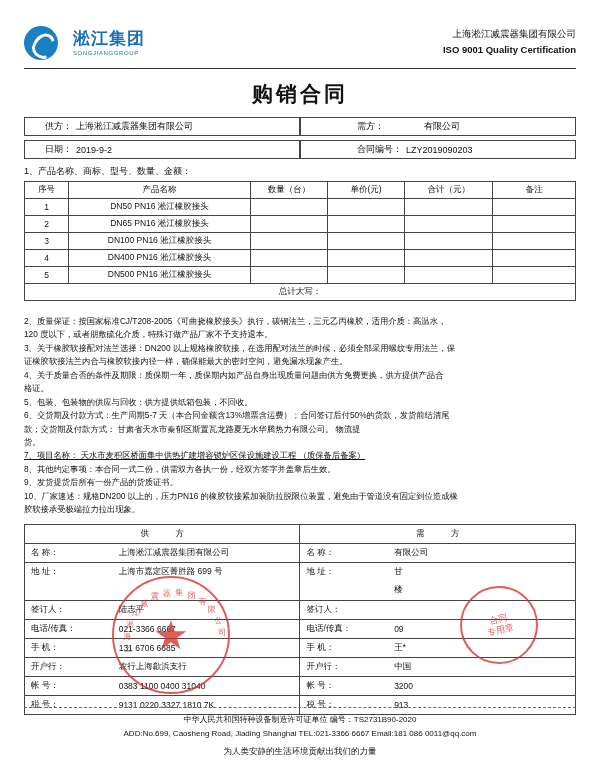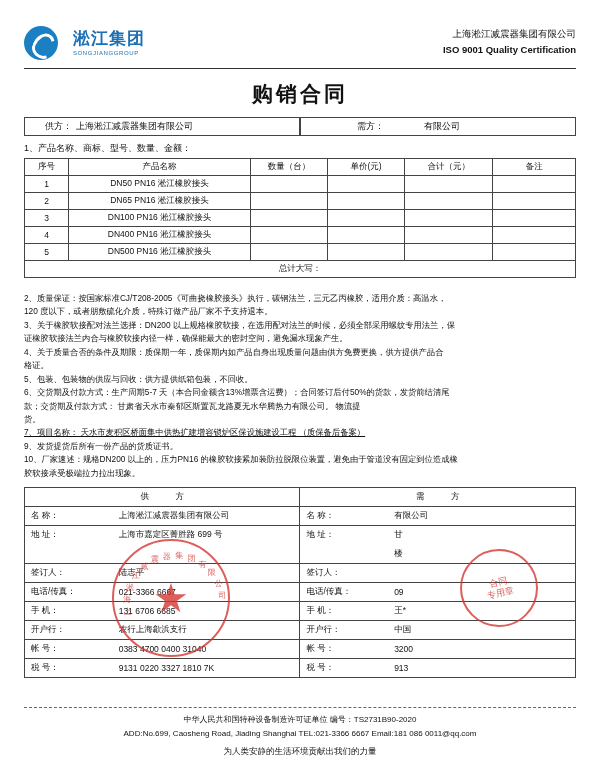--- a/index.html
+++ b/index.html
@@ -120,20 +120,30 @@
   <div class="line-row">
     <div class="cellbox grow">
       <span class="lbl">供方：</span>
       <span class="val">上海淞江减震器集团有限公司</span>
     </div>
     <div class="cellbox grow">
       <span class="lbl" style="margin-left:36px">需方：</span>
       <span class="val" style="margin-left:40px">有限公司</span>
     </div>
   </div>
+  <div class="line-row">
+    <div class="cellbox grow">
+      <span class="lbl">日期：</span>
+      <span class="val">2019-9-2</span>
+    </div>
+    <div class="cellbox grow">
+      <span class="lbl" style="margin-left:36px">合同编号：</span>
+      <span class="val">LZY2019090203</span>
+    </div>
+  </div>
 
   <div class="sec-title">1、产品名称、商标、型号、数量、金额：</div>
 
   <table class="prod">
     <thead>
       <tr>
         <th style="width:8%">序号</th>
         <th style="width:33%">产品名称</th>
         <th style="width:14%">数量（台）</th>
         <th style="width:14%">单价(元)</th>
@@ -193,20 +203,21 @@
     <p>120 度以下，或者朋敷硫化介质，特殊订做产品厂家不予支持退本。</p>
     <p>3、关于橡胶软接配对法兰选择：DN200 以上规格橡胶软接，在选用配对法兰的时候，必须全部采用螺纹专用法兰，保</p>
     <p>证橡胶软接法兰内合与橡胶软接内径一样，确保能最大的密封空间，避免漏水现象产生。</p>
     <p>4、关于质量合否的条件及期限：质保期一年，质保期内如产品自身出现质量问题由供方免费更换，供方提供产品合</p>
     <p>格证。</p>
     <p>5、包装、包装物的供应与回收：供方提供纸箱包装，不回收。</p>
     <p>6、交货期及付款方式：生产周期5-7 天（本合同金额含13%增票含运费）；合同签订后付50%的货款，发货前结清尾</p>
     <p>款；交货期及付款方式：       甘肃省天水市秦郁区斯置瓦龙路夏无水华腾热力有限公司。                                 物流提</p>
     <p>货。</p>
     <p class="u">7、项目名称：      天水市麦积区桥面集中供热扩建增容锁炉区保设施建设工程      （质保备后备案）</p>
+    <p>8、其他约定事项：本合同一式二份，供需双方各执一份，经双方签字并盖章后生效。</p>
     <p>9、发货提货后所有一份产品的货质证书。</p>
     <p>10、厂家速述：规格DN200 以上的，压力PN16 的橡胶软接紧加装防拉脱限位装置，避免由于管道没有固定到位造成橡</p>
     <p>胶软接承受极端拉力拉出现象。</p>
   </div>
 
   <div class="sig-wrap">
     <table class="sig">
       <tbody>
           <tr>
         <th colspan="2">供 方</th>
@@ -249,21 +260,21 @@
         <td style="border-left:none">王*</td>
       </tr>
       <tr>
         <td style="border-right:none">开户行：</td>
         <td style="border-left:none">农行上海歙浜支行</td>
         <td style="border-right:none">开户行：</td>
         <td style="border-left:none">中国</td>
       </tr>
       <tr>
         <td style="border-right:none">帐  号：</td>
-        <td style="border-left:none">0383 4700 0400 31040</td>
+        <td style="border-left:none">0383 1100 0400 31040</td>
         <td style="border-right:none">帐  号：</td>
         <td style="border-left:none">3200</td>
       </tr>
       <tr>
         <td style="border-right:none">税  号：</td>
         <td style="border-left:none">9131 0220 3327 1810 7K</td>
         <td style="border-right:none">税  号：</td>
         <td style="border-left:none">913</td>
       </tr>
     </tbody>

